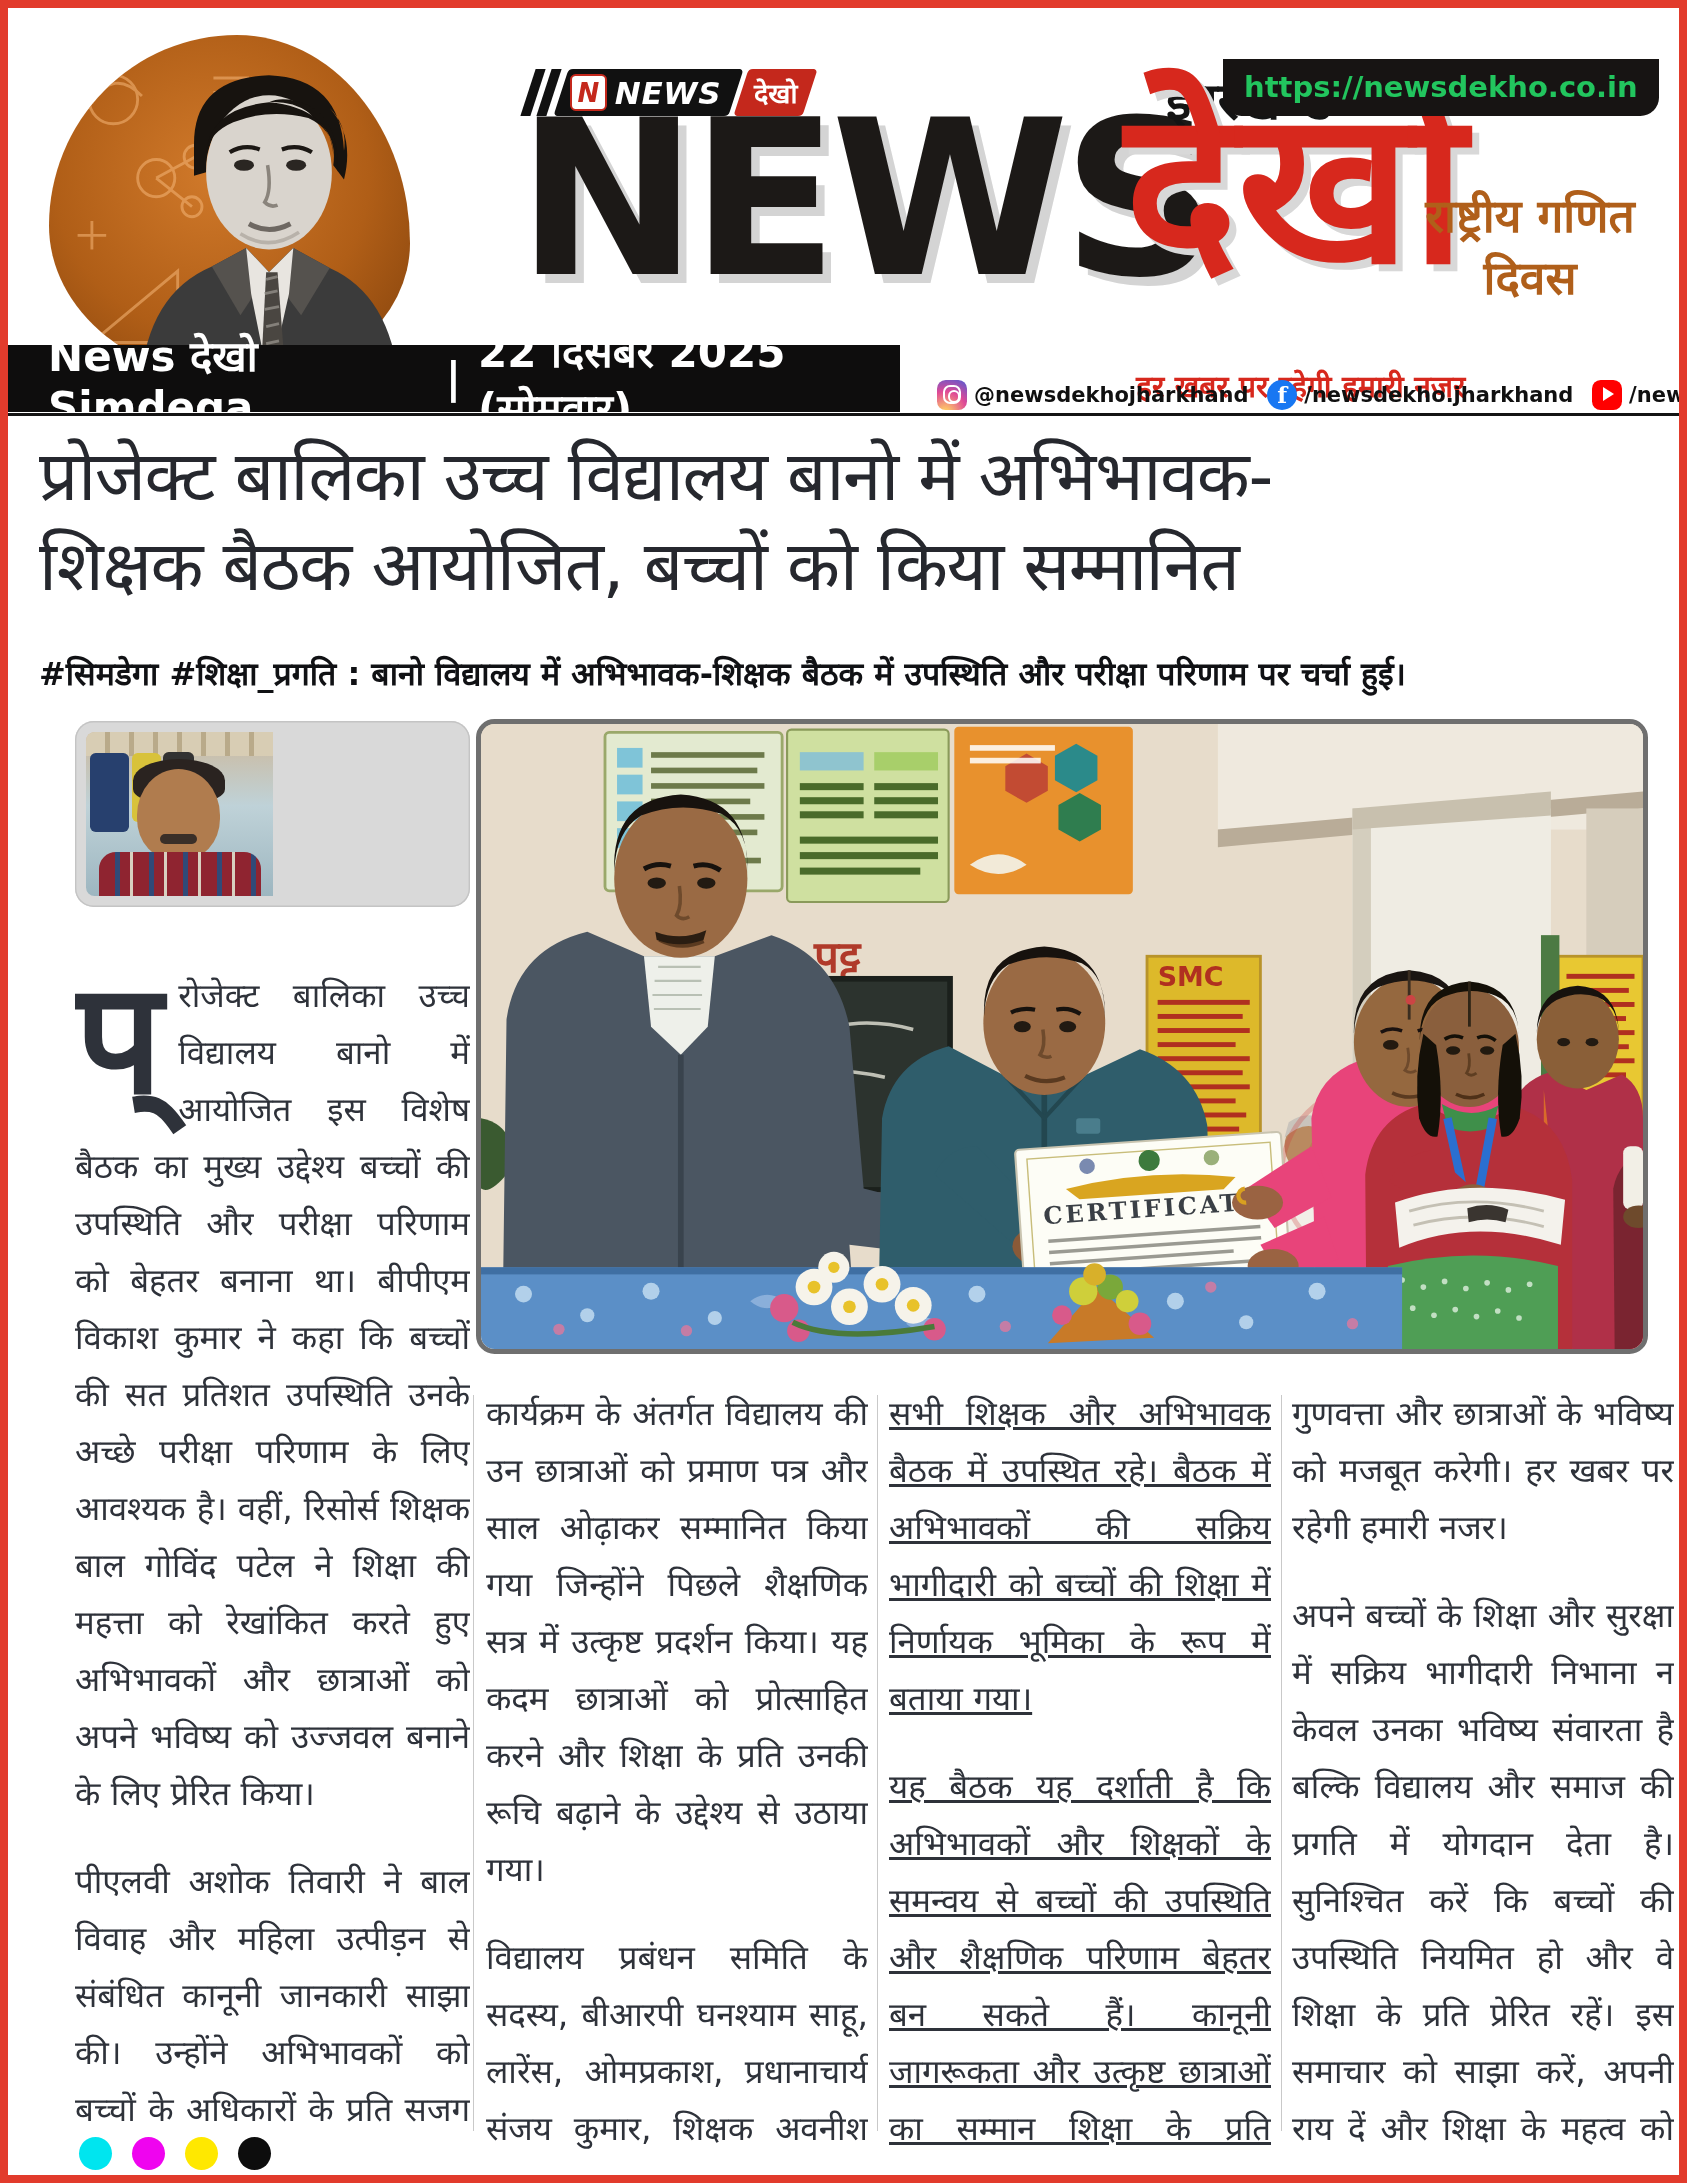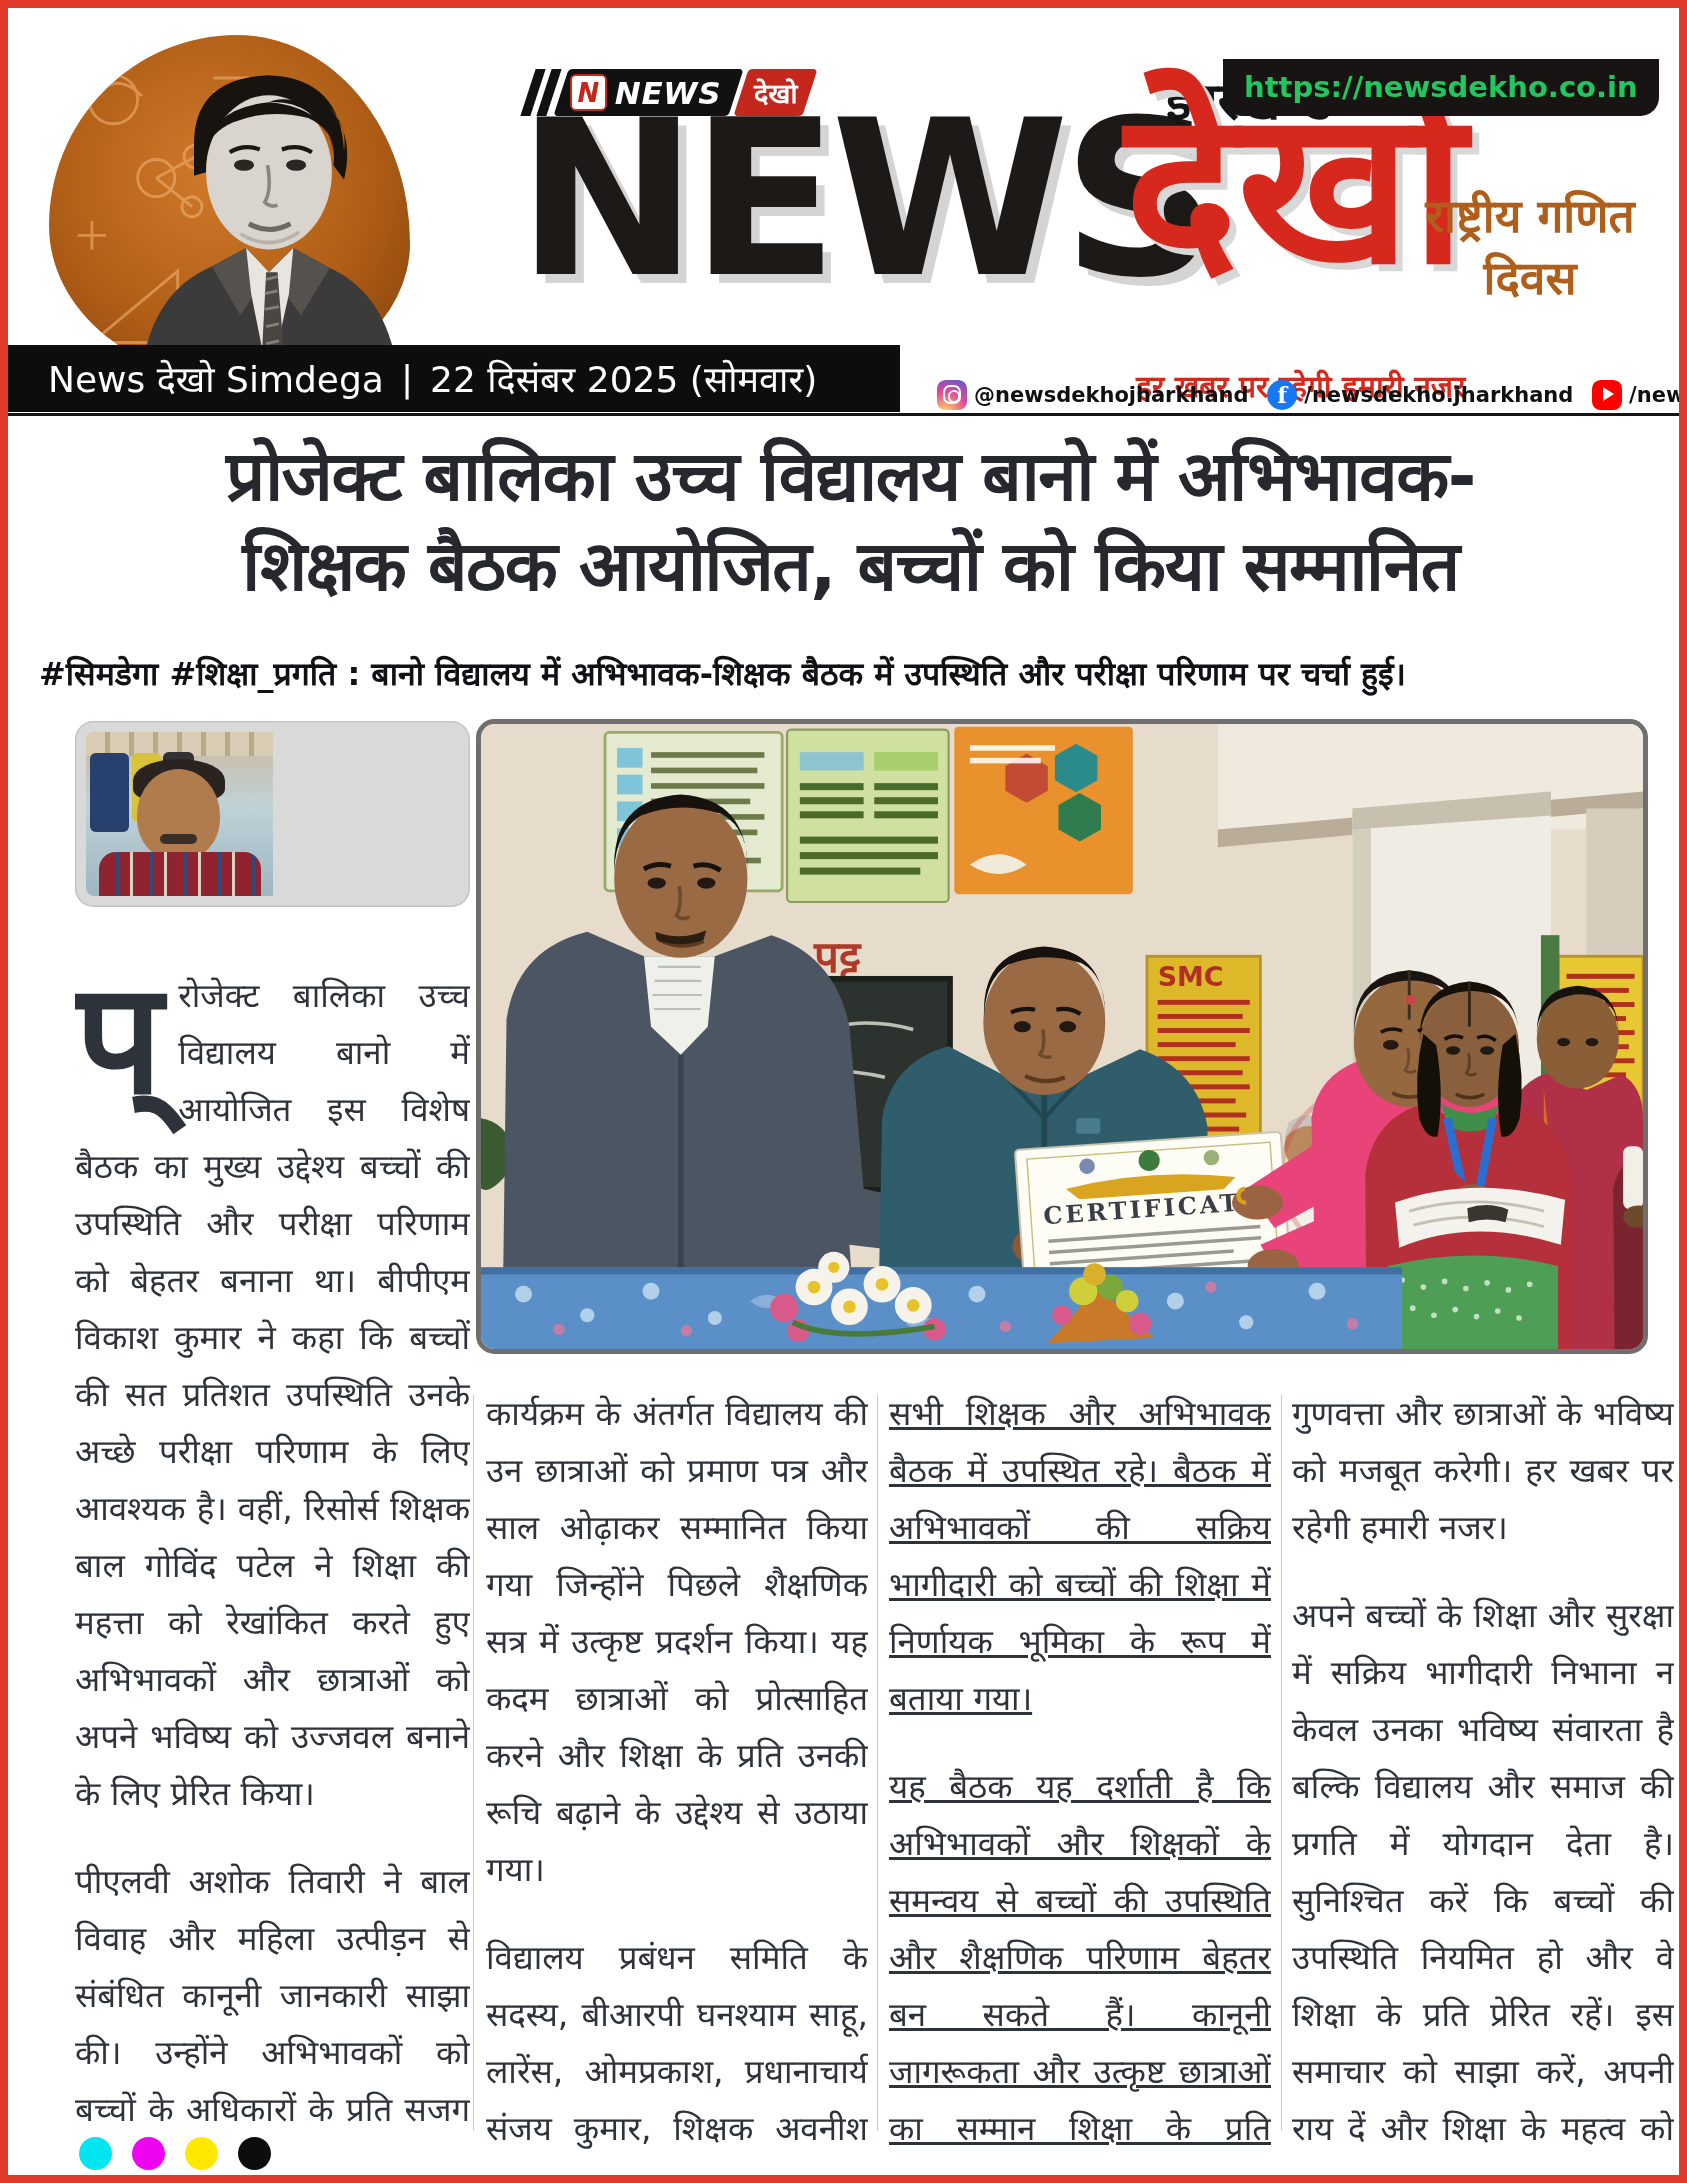--- a/index.html
+++ b/index.html
@@ -29,38 +29,38 @@
   .big-dekho{position:absolute;left:1117px;top:69px;font-size:212px;line-height:1.05;font-weight:800;
       color:#d7281d;text-shadow:7.1px 7.1px 0 #d8d8d8;}
   .tagline{position:absolute;left:1128px;top:357px;font-size:30px;font-weight:700;color:#d7281d;}
   .url-badge{position:absolute;right:20px;top:51px;background:#171413;color:#22c55e;font-weight:700;
       font-size:29px;padding:11.4px 21.4px;border-radius:0 0 18.6px 18.6px;}
   .math-day{position:absolute;right:24px;top:177px;width:250px;text-align:center;
       font-family:"DejaVu Serif","Liberation Serif",serif;font-weight:700;color:#b05f1a;
       font-size:46px;line-height:1.35;}
   .date-bar{position:absolute;left:0;top:337px;width:892px;height:67px;background:#0e0d0d;
       display:flex;align-items:center;padding-left:40px;box-sizing:border-box;}
-  .date-bar span{color:#fff;font-weight:400;font-size:36px;}
+  .date-bar span{color:#fff;font-weight:700;font-size:42px;}
   .date-sep{margin:0 17px;font-weight:400;}
   .social-row{position:absolute;left:929px;top:353px;right:21.4px;height:43px;display:flex;
       align-items:center;gap:18.6px;}
   .social-item{display:flex;align-items:center;gap:7.1px;margin-top:24px;}
   .social-item .handle{font-size:21px;font-weight:700;color:#101010;}
   .icon{width:30px;height:30px;border-radius:50%;display:flex;align-items:center;justify-content:center;flex:0 0 auto;}
   .icon-instagram{border-radius:8.6px;background:radial-gradient(circle at 28% 110%, #fdc468 10%, #df4996 55%, #4f5bd5 100%);position:relative;}
   .icon-instagram::before{content:"";position:absolute;inset:5.7px;border:2.9px solid #fff;border-radius:7.1px;}
   .icon-instagram::after{content:"";position:absolute;left:10.7px;top:10.7px;width:8.6px;height:8.6px;border:2.9px solid #fff;border-radius:50%;}
   .icon-facebook{background:#1877f2;color:#fff;font-weight:800;font-size:23px;font-family:"DejaVu Serif",serif;}
   .icon-youtube{border-radius:8.6px;background:#ff0000;position:relative;}
   .icon-youtube::before{content:"";position:absolute;left:10.7px;top:7.9px;border-left:11.4px solid #fff;
       border-top:7.1px solid transparent;border-bottom:7.1px solid transparent;}
   .header-rule{position:absolute;left:0;top:405px;width:100%;height:2.9px;background:#141414;}
   
-  .headline{position:absolute;left:31px;top:423px;width:1623px;font-weight:700;color:#26282e;
-      font-size:69px;line-height:1.31;letter-spacing:-1.4px;text-align:center;}
+  .headline{position:absolute;left:31px;top:423px;width:1623px;font-weight:400;color:#26282e;
+      font-size:69px;line-height:1.31;letter-spacing:-1.4px;}
   .subheadline{position:absolute;left:31px;top:643px;width:1623px;font-size:32px;font-weight:700;color:#101114;}
   
   .reporter{position:absolute;left:67px;top:713px;width:395px;height:186px;background:#d9d9d9;
       border-radius:18.6px;padding:10.7px;box-sizing:border-box;display:flex;box-shadow:0 0 0 1.4px #c4c4c4 inset;}
   .reporter-photo{width:187px;height:100%;border-radius:8.6px 0 0 8.6px;overflow:hidden;position:relative;flex:0 0 auto;
       background:linear-gradient(180deg,#cdb89b 0%,#bfd2d8 45%,#9db6c0 100%);}
   .rp-awn{position:absolute;left:0;top:0;width:100%;height:24px;background:repeating-linear-gradient(90deg,#d8cdb4 0 18.6px,#b9aa8a 18.6px 24px);}
   .rp-cloth1{position:absolute;left:4.3px;top:21.4px;width:39px;height:79px;background:#27406e;border-radius:5.7px;}
   .rp-cloth2{position:absolute;left:46px;top:21.4px;width:29px;height:69px;background:#d8c23a;border-radius:5.7px;}
   .rp-cloth3{position:absolute;left:77px;top:20px;width:31px;height:74px;background:#323232;border-radius:5.7px;}

